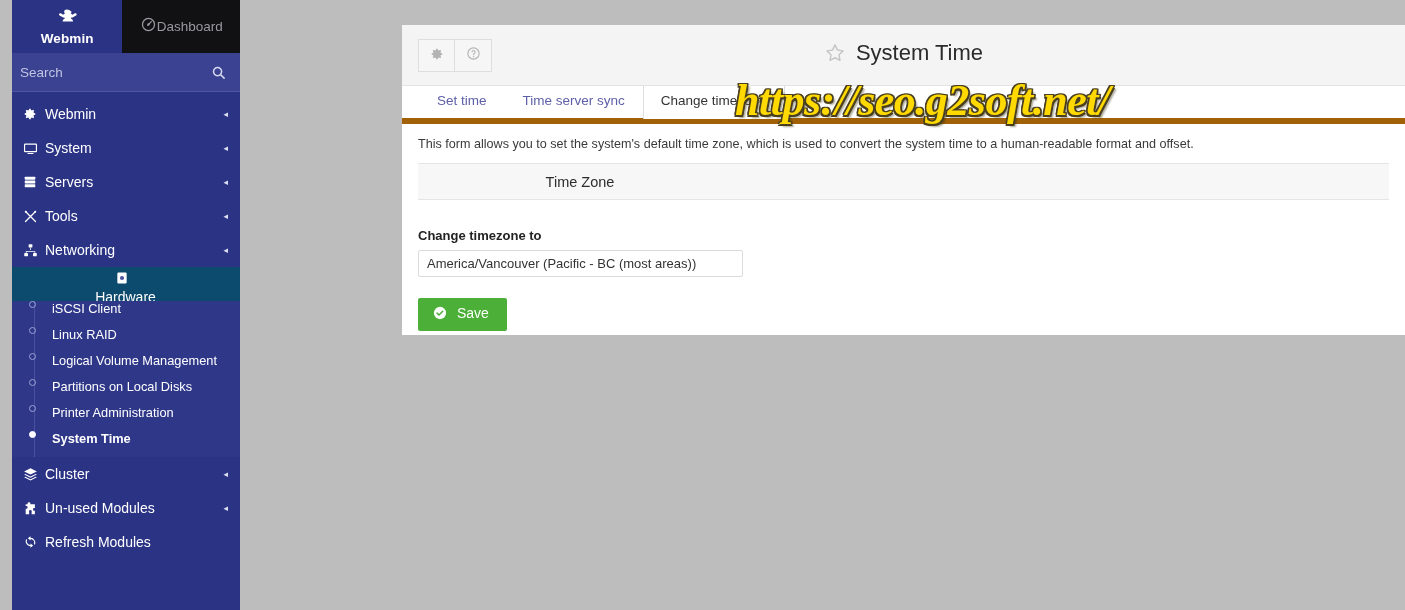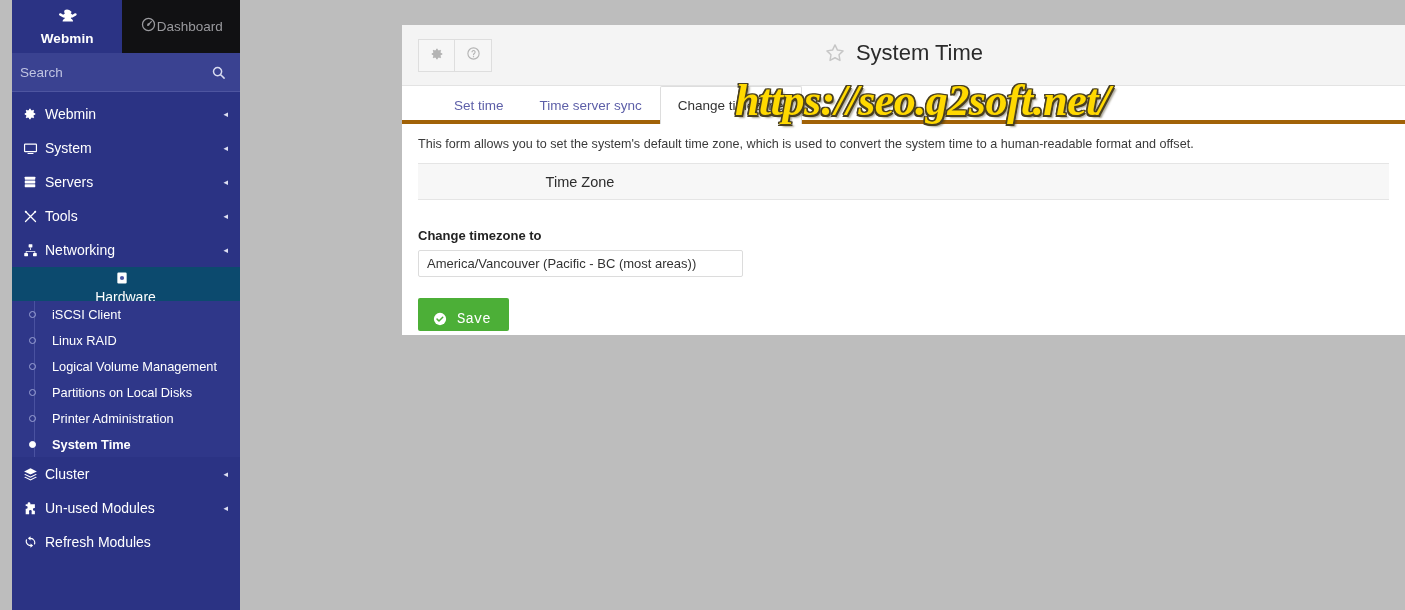--- a/index.html
+++ b/index.html
@@ -111,21 +111,21 @@
   .sub-list:before {
     content: "";
     position: absolute;
     left: 22px; top: 0; bottom: 0;
     width: 1px;
     background: #4a52a0;
   }
   .sub-item {
     height: 26px;
     display: flex;
-    align-items: center;
+    align-items: flex-start;
     padding-left: 17px;
     box-sizing: border-box;
     color: #ffffff;
     font-size: 12.8px;
     cursor: pointer;
     position: relative;
   }
   .sub-bullet {
     width: 7px; height: 7px;
     border-radius: 50%;
@@ -183,22 +183,23 @@
     gap: 10px;
     font-size: 22px;
     color: #2b2b2b;
     pointer-events: none;
   }
   .star-icon { color: #c6c6c6; display: flex; }
 
   .tabs {
     height: 38px;
     display: flex;
-    padding-left: 34px;
-    border-bottom: 4px solid #a16207;
+    align-items: flex-end;
+    padding-left: 17px;
+    border-bottom: 6px solid #a16207;
     background: #ffffff;
     box-sizing: border-box;
   }
   .tab {
     padding: 0 17px;
     height: 37px;
     line-height: 37px;
     font-size: 13.5px;
     color: #5d5fa8;
     cursor: pointer;
@@ -253,29 +254,29 @@
     padding: 0 8px;
     box-sizing: border-box;
     border-radius: 2px;
     appearance: none;
     -webkit-appearance: none;
     outline: none;
   }
   .save-row { padding: 21px 16px 0 16px; }
   .save-btn {
     display: inline-flex;
-    align-items: flex-end;
+    align-items: center;
     gap: 9px;
     background: #4caf37;
     color: #ffffff;
     border: 0;
     height: 33px;
     padding: 0 18px 4px 14px;
     font-size: 14px;
-    font-family: Liberation Mono, monospace;
+    font-family: Liberation Sans, sans-serif;
     cursor: pointer;
     border-radius: 2px;
   }
   .save-icon { display: flex; align-items: center; }
 
   
   #watermark {
     position: absolute;
     left: 735px;
     top: 75px;

